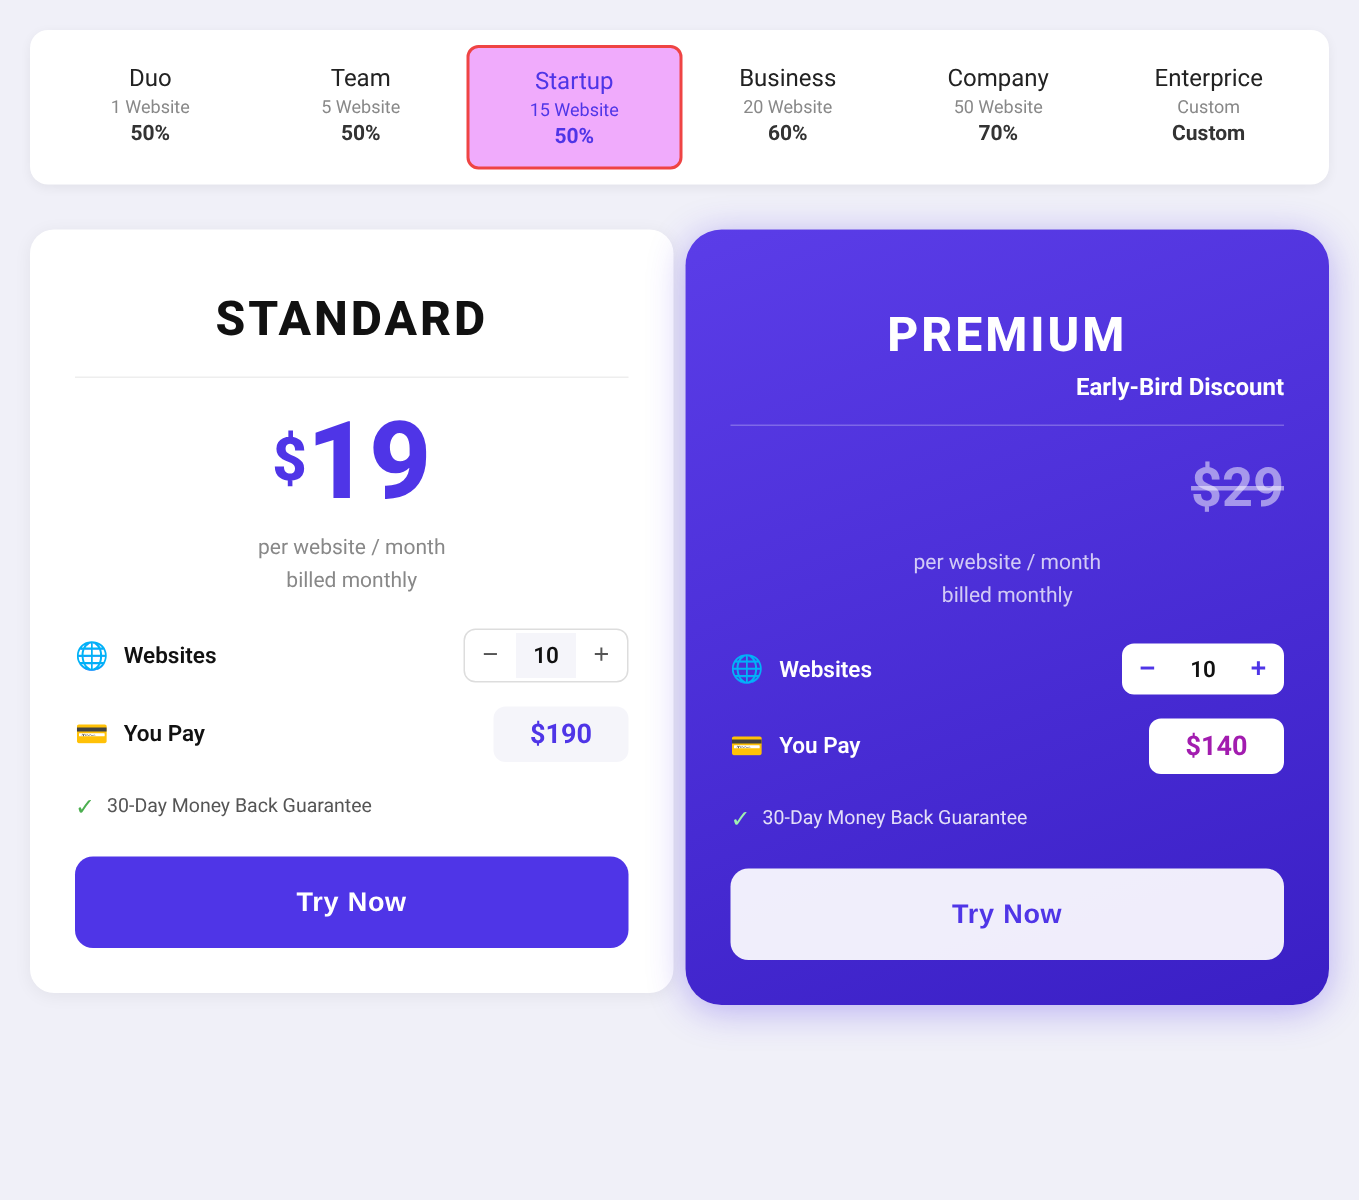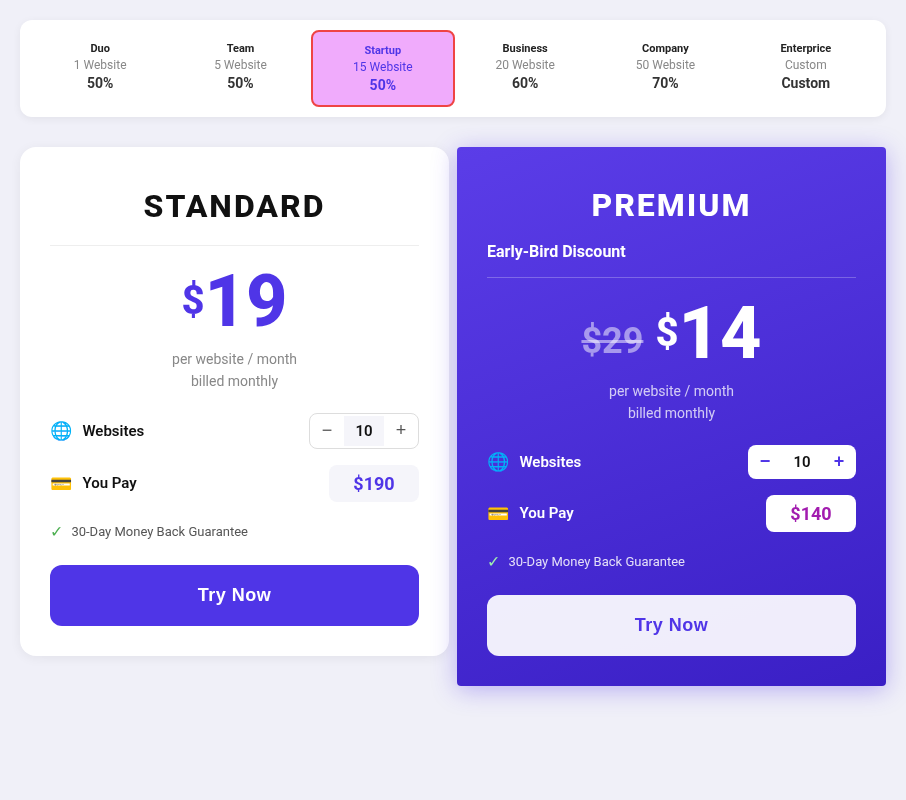--- a/index.html
+++ b/index.html
@@ -34,22 +34,22 @@
       cursor: pointer;
       transition: all 0.2s;
     }
 
     .plan-tab.active {
       border: 2px solid #ef4444;
       background: #f0abfc;
     }
 
     .plan-tab-name {
-      font-size: 11px;
-      font-weight: 700;
+      font-size: 16px;
+      font-weight: 400;
       color: #222;
     }
 
     .plan-tab.active .plan-tab-name {
       color: #4f35e7;
     }
 
     .plan-tab-websites {
       font-size: 12px;
       color: #888;
@@ -220,53 +220,54 @@
       font-size: 18px;
       font-weight: 600;
       cursor: pointer;
       letter-spacing: 0.5px;
     }
 
     
     .card-premium {
       flex: 1;
       background: linear-gradient(160deg, #5b3de8 0%, #3a1fc5 100%);
-      border-radius: 4px;
-      padding: 39px 30px 30px;
+      border-radius: 24px;
+      padding: 51px 30px 30px;
       box-shadow: 0 4px 24px rgba(79,53,231,0.35);
     }
 
     .card-title-premium {
       font-size: 32px;
       font-weight: 800;
       color: white;
       text-align: center;
       letter-spacing: 2px;
     }
 
     .early-bird {
-      text-align: left;
+      text-align: right;
       color: white;
       font-size: 16px;
       font-weight: 700;
-      margin-top: 18px;
+      margin-top: 6px;
       margin-bottom: 16px;
     }
 
     .divider-premium {
       border: none;
       border-top: 1px solid rgba(255,255,255,0.25);
       margin: 0 0 20px;
     }
 
     .price-premium-wrapper {
       display: flex;
       align-items: flex-end;
       justify-content: center;
       gap: 12px;
+      flex-direction: column;
     }
 
     .price-original {
       font-size: 36px;
       font-weight: 700;
       color: rgba(255,255,255,0.5);
       text-decoration: line-through;
       margin-bottom: 8px;
     }
 
@@ -448,23 +449,20 @@
     <button class="try-btn-standard">Try Now</button>
   </div>
 
   <div class="card-premium">
     <div class="card-title-premium">PREMIUM</div>
     <div class="early-bird">Early-Bird Discount</div>
     <hr class="divider-premium">
 
     <div class="price-premium-wrapper">
       <div class="price-original">$29</div>
-      <div class="price-premium">
-        <span class="price-premium-symbol">$</span><span>14</span>
-      </div>
     </div>
 
     <div class="price-desc-premium">
       <span>per website / month</span><br>
       <span>billed monthly</span>
     </div>
 
     <div class="feature-row">
       <span class="feature-icon globe-icon"></span>
       <span class="feature-label-premium">Websites</span>

